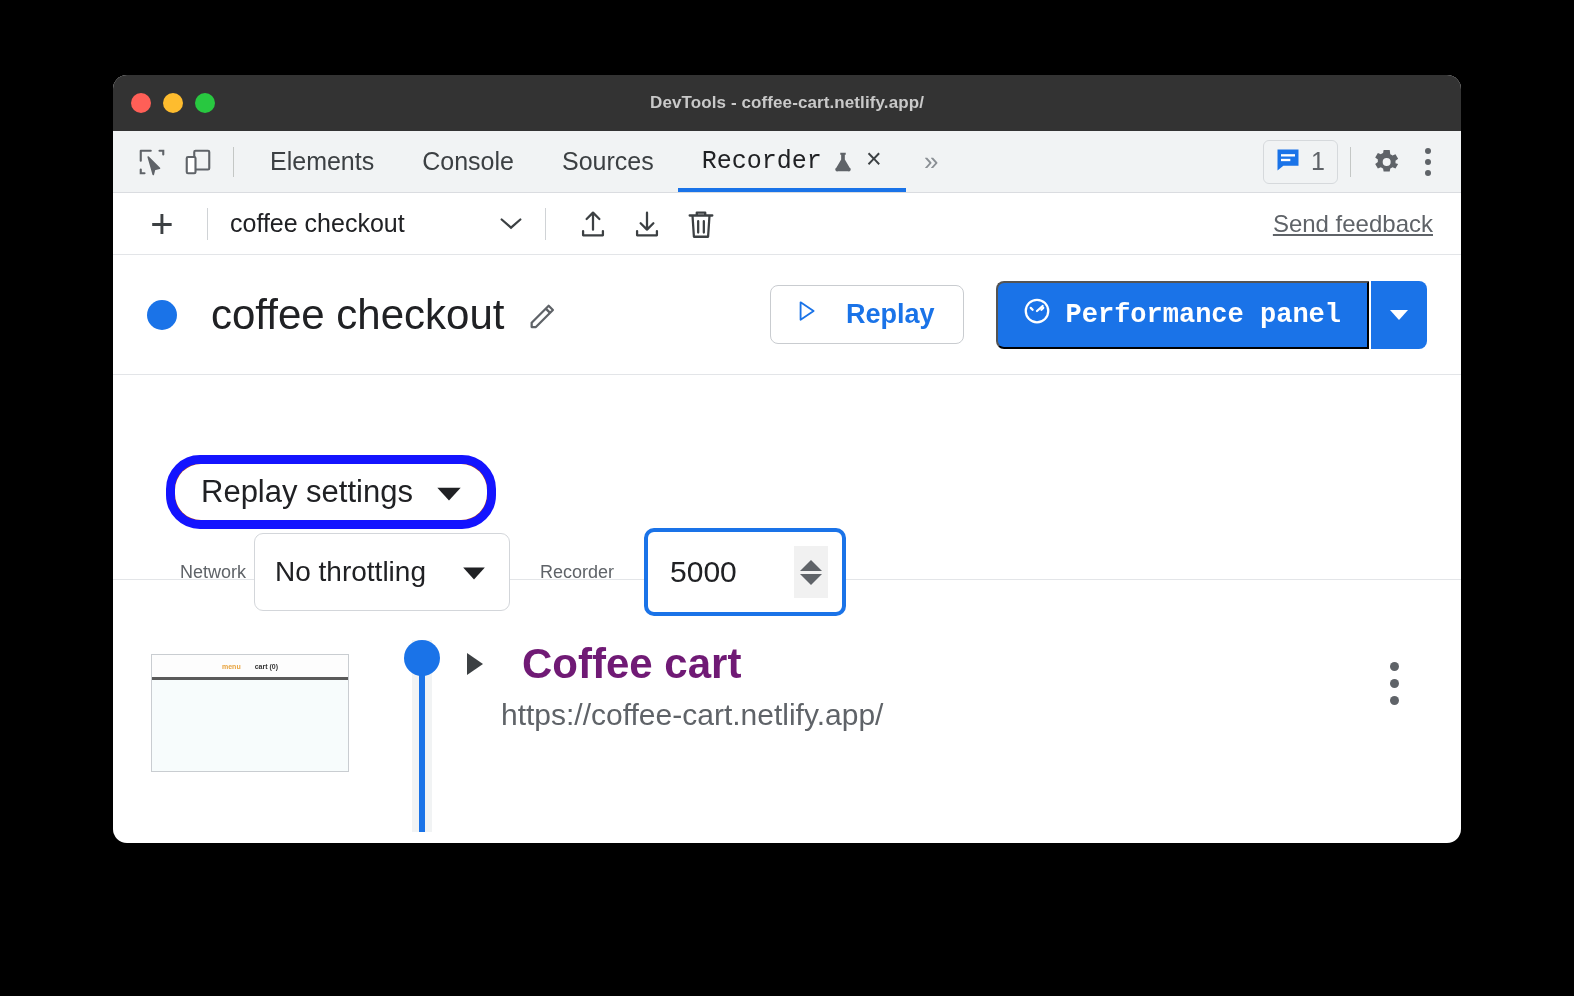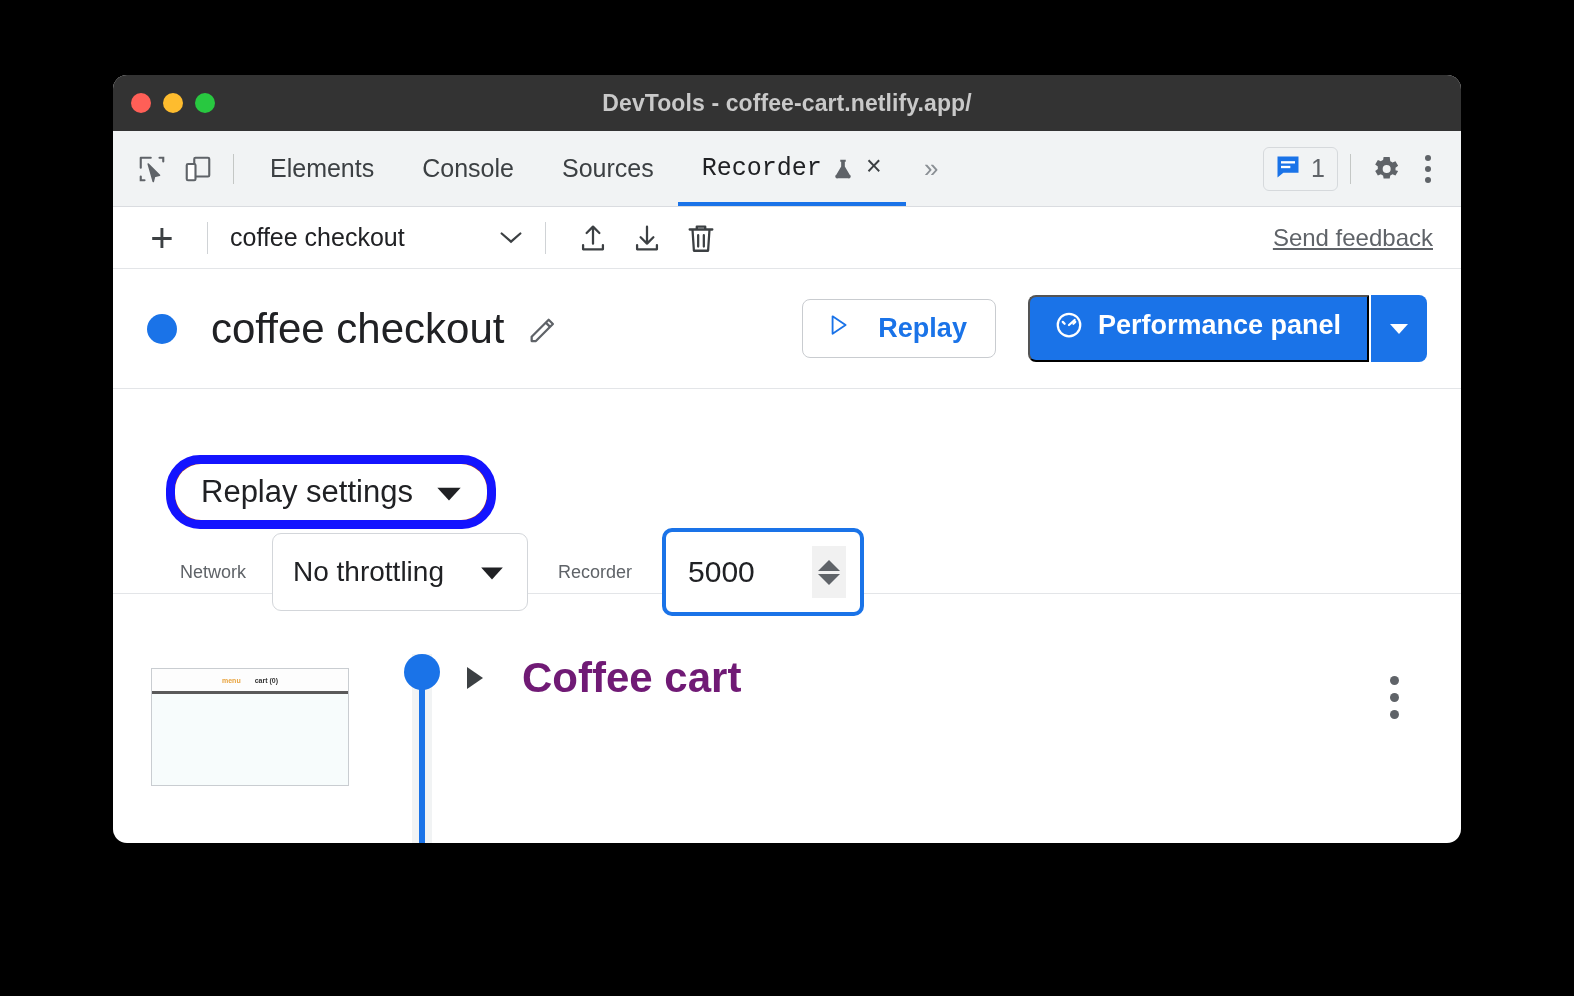--- a/index.html
+++ b/index.html
@@ -37,29 +37,29 @@
     transform: translateY(-50%);
     display: flex;
     gap: 12px;
   }
   .dot { width: 20px; height: 20px; border-radius: 50%; }
   .dot.red { background: #ff5f57; }
   .dot.yellow { background: #febc2e; }
   .dot.green { background: #28c840; }
   .title-text {
     color: #c9c9c9;
-    font-size: 23px;
+    font-size: 17px;
     font-weight: bold;
     letter-spacing: 0.1px;
   }
 
   
   .tabbar {
     position: relative;
-    height: 76px;
+    height: 62px;
     background: #f1f3f4;
     border-bottom: 1px solid #dadce0;
     display: flex;
     align-items: center;
     padding-left: 16px;
   }
   .tb-icon {
     width: 46px; height: 46px;
     display: flex; align-items: center; justify-content: center;
     border-radius: 5px;
@@ -144,26 +144,27 @@
     display: flex; align-items: center; gap: 27px;
     border: 1px solid #c9ccd0;
     border-radius: 8px;
     background: #fff;
     color: #1a73e8;
     font-size: 27px; font-weight: bold;
     padding: 12px 28px 12px 22px;
   }
   .btn-perf-group { display: flex; align-items: stretch; }
   .btn-perf {
-    display: flex; align-items: flex-start; gap: 14px;
+    display: flex; align-items: center; gap: 14px;
     background: #1a73e8; color: #fff;
     font-size: 27px; font-weight: bold;
     padding: 13px 26px 13px 24px;
     border-radius: 8px 0 0 8px;
     white-space: nowrap;
+    font-family: Liberation Mono, monospace;
   }
   .btn-perf-split {
     background: #1a73e8;
     border-left: 2px solid #fff;
     border-radius: 0 8px 8px 0;
     width: 58px;
     display: flex; align-items: center; justify-content: center;
   }
 
   
@@ -193,21 +194,21 @@
     font-size: 31px; color: #202124;
     white-space: nowrap;
   }
   .settings-row {
     position: absolute;
     left: 180px; top: 528px;
     display: flex; align-items: center;
   }
   .lbl { font-size: 18px; color: #5f6368; white-space: nowrap; }
   .select-network {
-    margin-left: 26px;
+    margin-left: 8px;
     display: flex; align-items: center;
     justify-content: space-between;
     width: 256px; height: 78px;
     border: 1px solid #d3d6da;
     border-radius: 9px;
     padding: 0 22px 0 20px;
     background: #fff;
     font-size: 28px; color: #202124;
   }
   .timeout-lbl { margin-left: 30px; }
@@ -465,20 +466,21 @@
         <div class="timeline">
           <div class="tl-track"></div>
           <div class="tl-line"></div>
           <div class="tl-dot"></div>
         </div>
         <div class="step-body">
           <div class="step-title-row">
             <span class="step-caret"></span>
             <span class="step-title">Coffee cart</span>
           </div>
+          <div class="step-url">https://coffee-cart.netlify.app/</div>
         </div>
         <div class="step-kebab">
           <i></i>
             <i></i>
             <i></i>
         </div>
       </div>
     </div>
 
   </div>

